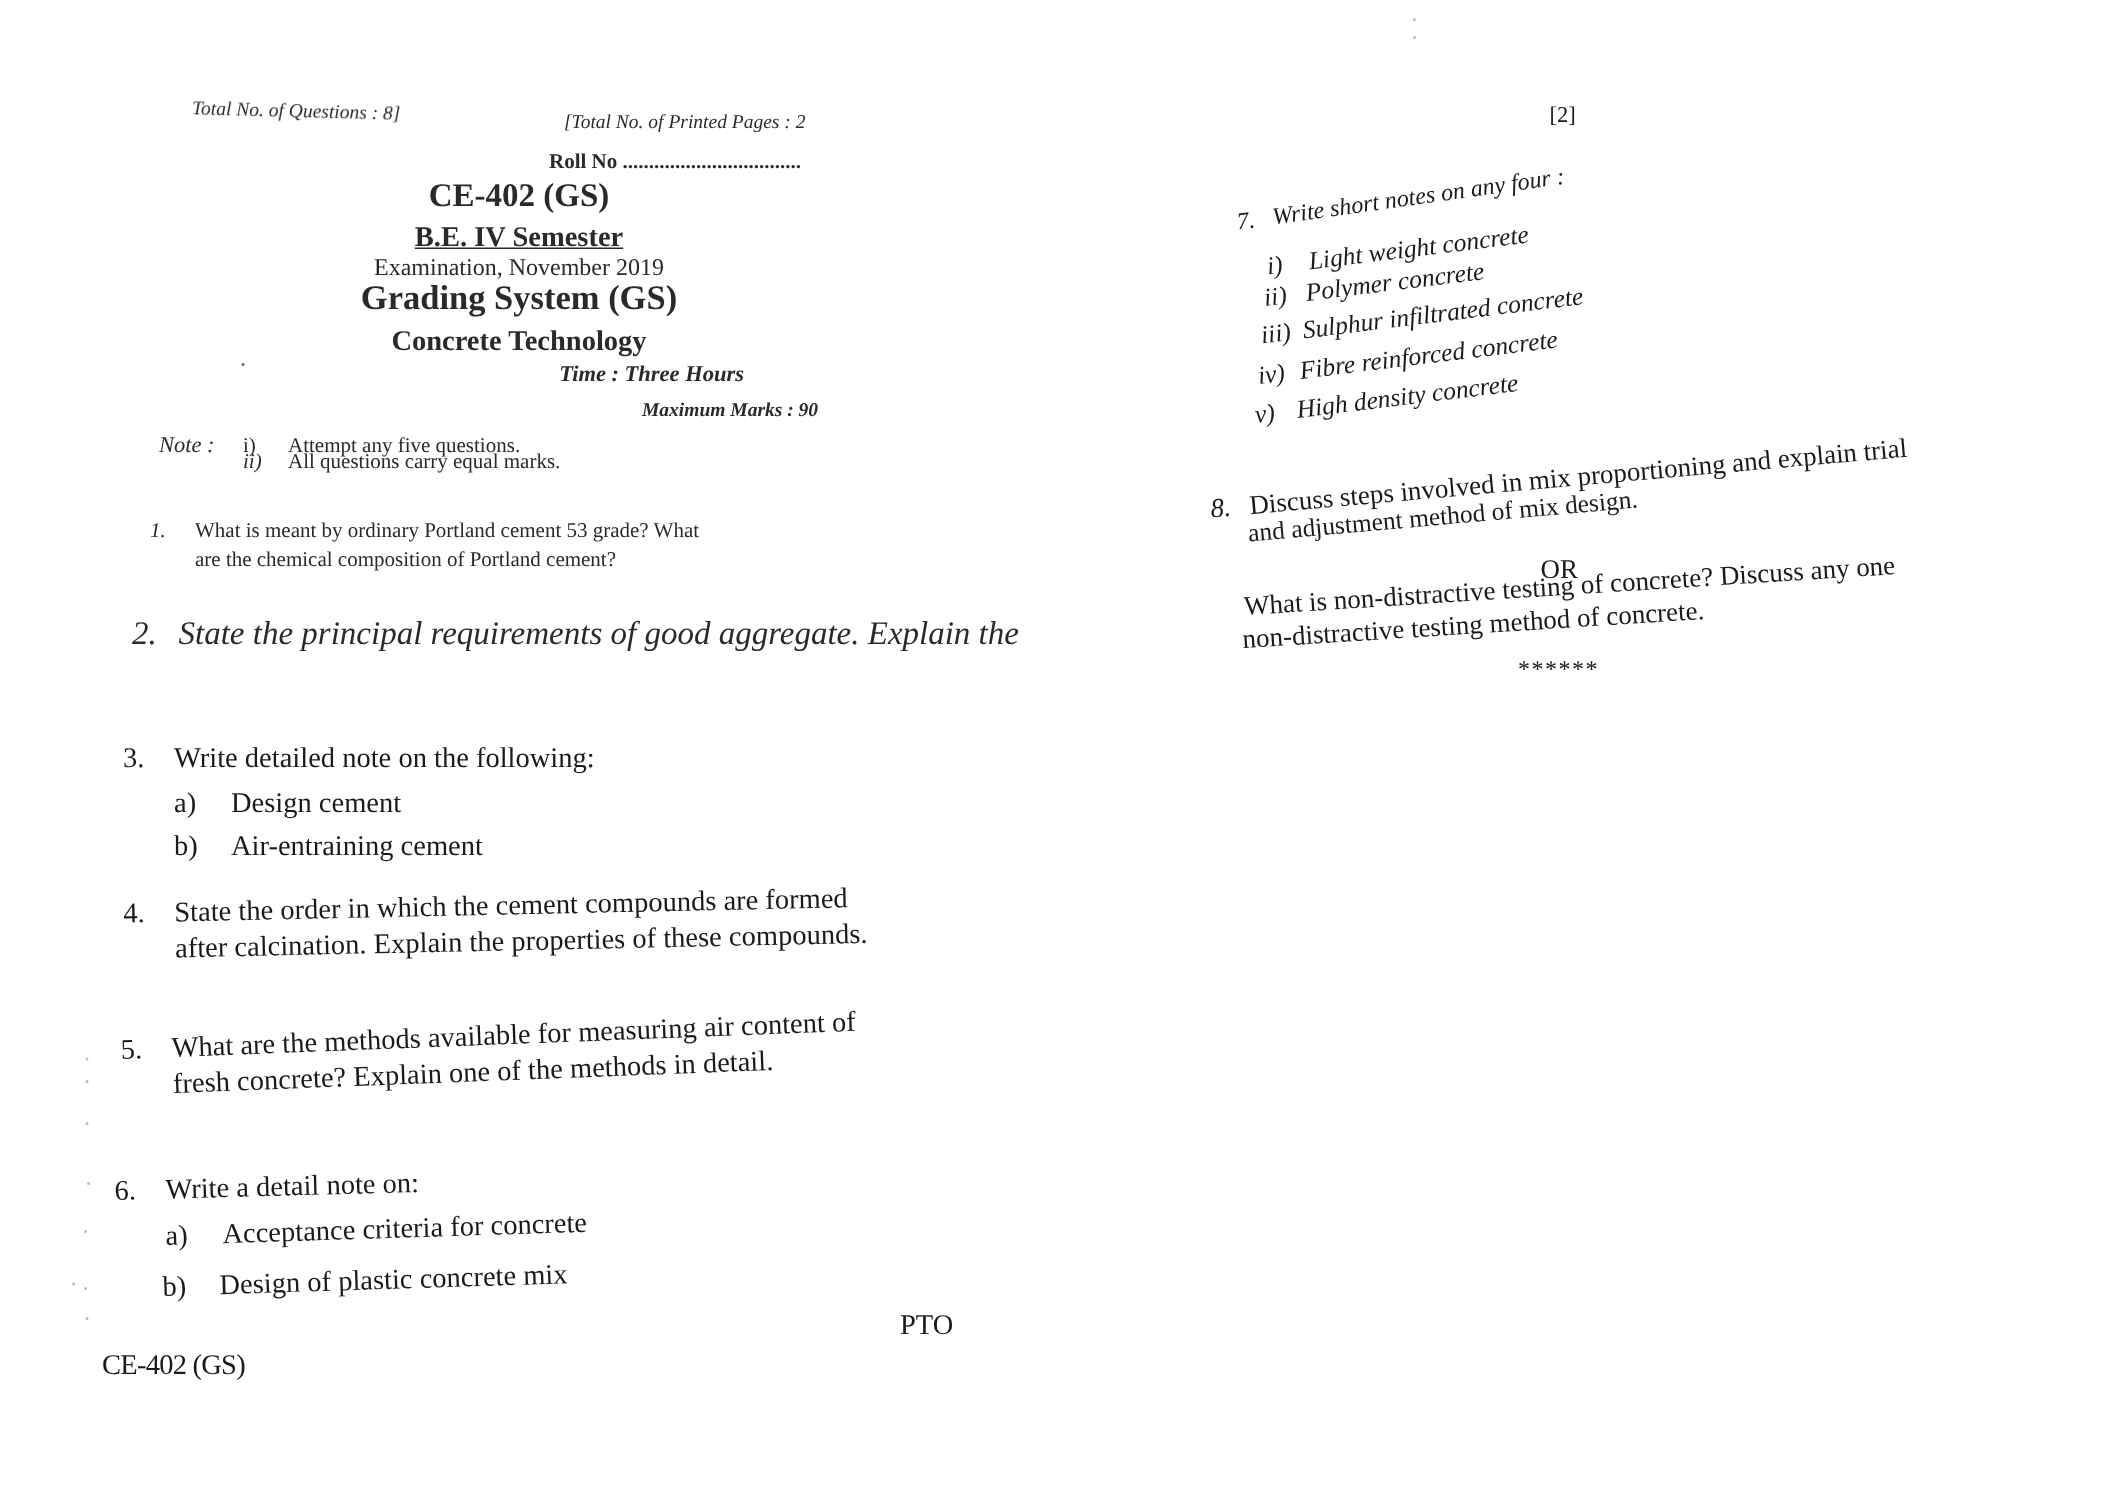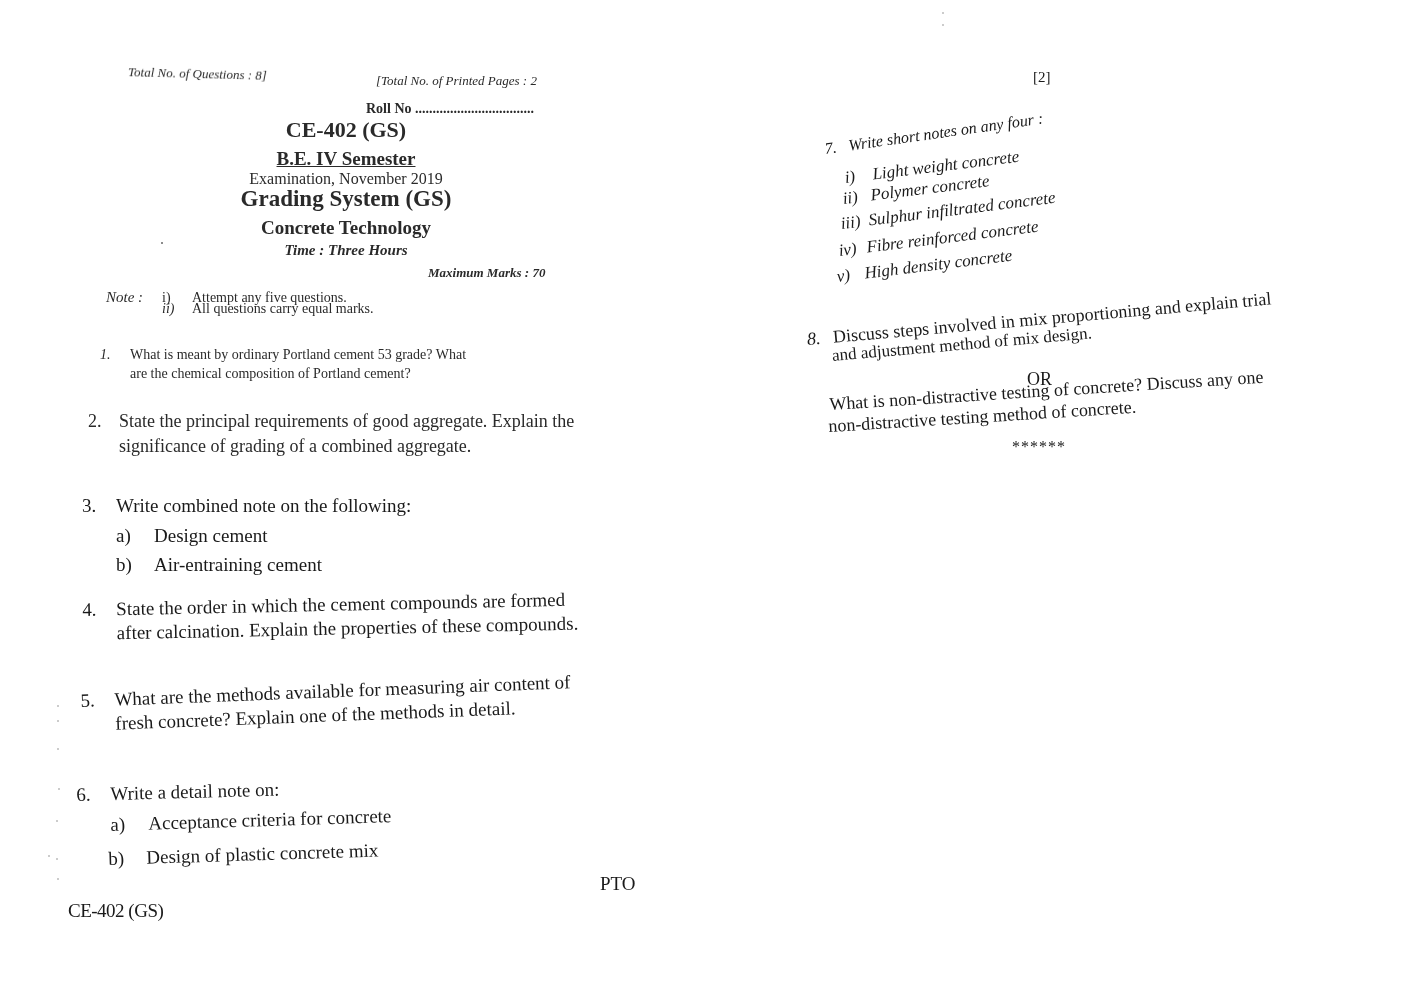--- a/index.html
+++ b/index.html
@@ -29,42 +29,42 @@
   <div class="abs hdr-small ital scan" style="left:128px; top:66px; transform:rotate(1.5deg);">Total No. of Questions : 8]</div>
   <div class="abs hdr-small ital scan" style="left:362px; top:73px;margin-left:14px;">[Total No. of Printed Pages : 2</div>
 
   <div class="abs bold scan" style="left:366px; top:101px; font-size:14px;">Roll No ..................................</div>
 
   <div class="abs bold scan c" style="left:196px; top:117px; width:300px; font-size:22px;">CE-402 (GS)</div>
   <div class="abs bold scan c" style="left:196px; top:148px; width:300px; font-size:19px;text-decoration:underline;">B.E. IV Semester</div>
   <div class="abs scan c" style="left:196px; top:170px; width:300px; font-size:16px;">Examination, November 2019</div>
   <div class="abs bold scan c" style="left:196px; top:186px; width:300px; font-size:23px;">Grading System (GS)</div>
   <div class="abs bold scan c" style="left:196px; top:217px; width:300px; font-size:19px;">Concrete Technology</div>
-  <div class="abs bold ital scan c" style="left:196px; top:242px; width:300px; font-size:15px;">Time : Three Hours</div>
-  <div class="abs bold ital scan" style="left:428px; top:265px; font-size:13px;">Maximum Marks : 70</div>
+  <div class="abs bold ital scan c" style="left:196px; top:242px; width:300px; font-size:15px;text-align:right;">Time : Three Hours</div>
+  <div class="abs bold ital scan" style="left:428px; top:265px; font-size:13px;">Maximum Marks : 90</div>
 
   <div class="abs note scan" style="left:106px; top:289px;">
     <span class="ital" style="display:inline-block; width:56px; font-size:15px;">Note :</span><span style="display:inline-block; width:30px;">i)</span><span>Attempt any five questions.</span>
   </div>
   <div class="abs note scan" style="left:162px; top:301px;">
     <span class="ital" style="display:inline-block; width:30px;">ii)</span><span>All questions carry equal marks.</span>
   </div>
 
   <div class="abs scan" style="left:100px; top:345px; font-size:14px; line-height:19px;">
     <span class="ital" style="display:inline-block; width:30px;">1.</span><span>What is meant by ordinary Portland cement 53 grade? What</span><br>
     <span style="display:inline-block; width:30px;"></span><span>are the chemical composition of Portland cement?</span>
   </div>
 
-  <div class="abs scan" style="left:88px; top:409px; font-size:18px; line-height:25px;">
+  <div class="abs scan" style="left:88px; top:409px; font-size:22px; line-height:25px;font-style:italic;">
     <span style="display:inline-block; width:31px;">2.</span><span>State the principal requirements of good aggregate. Explain the</span><br>
-    <span style="display:inline-block; width:31px;"></span><span>significance of grading of a combined aggregate.</span>
+    <span style="display:inline-block; width:31px;"></span>
   </div>
 
   <div class="abs q" style="left:82px; top:494px;">
-    <span class="num">3.</span><span>Write combined note on the following:</span>
+    <span class="num">3.</span><span>Write detailed note on the following:</span>
   </div>
   <div class="abs sub" style="left:116px; top:525px;">
     <span class="lbl">a)</span><span>Design cement</span>
   </div>
   <div class="abs sub" style="left:116px; top:554px;">
     <span class="lbl">b)</span><span>Air-entraining cement</span>
   </div>
 
   <div class="abs q" style="left:82px; top:598px; transform:rotate(-1.2deg); transform-origin:left top;">
     <span class="num">4.</span><span>State the order in which the cement compounds are formed</span><br>

